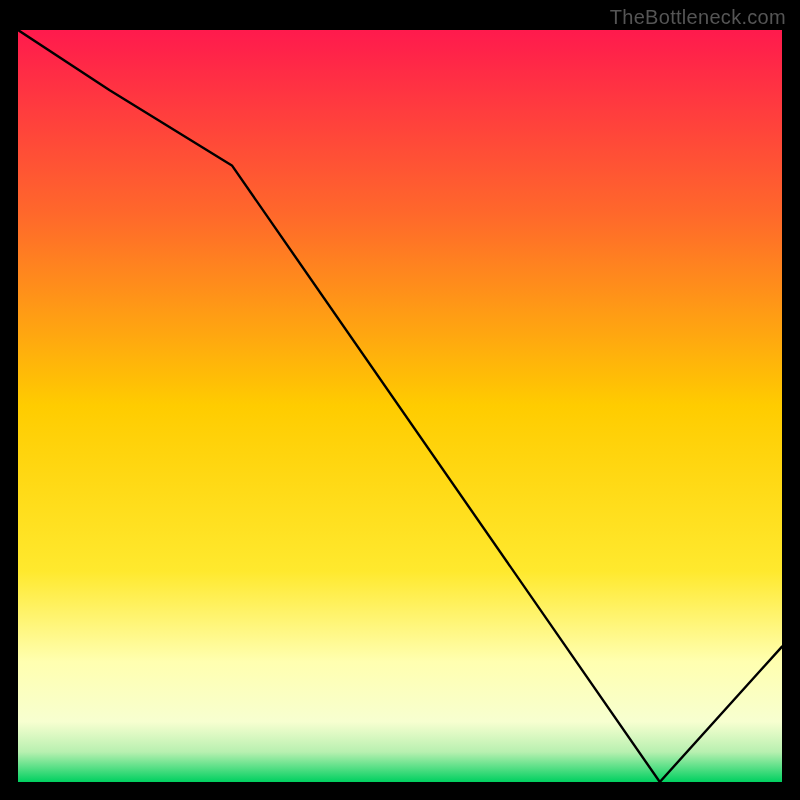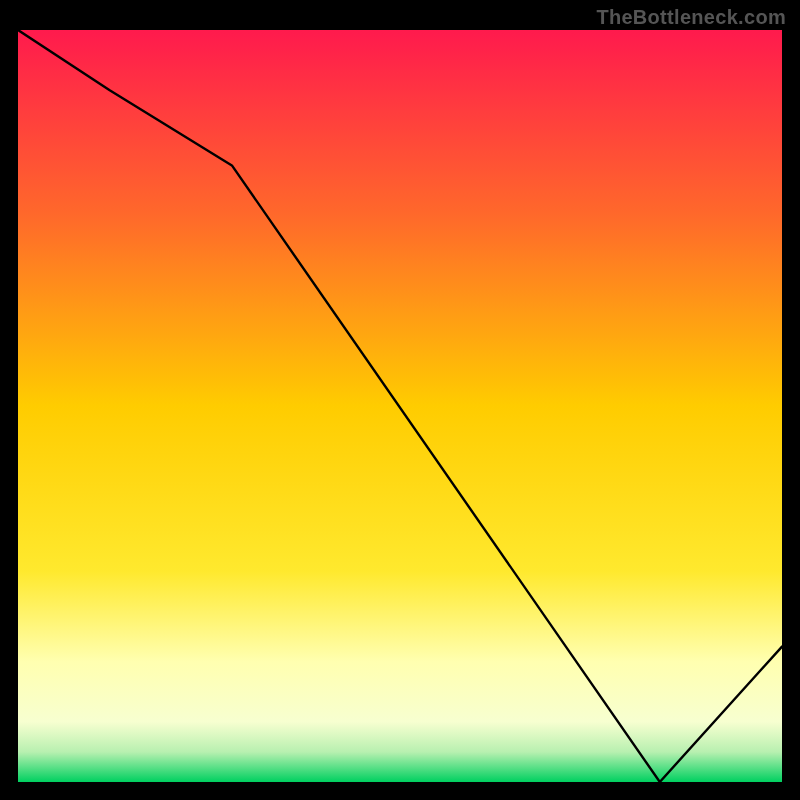--- a/index.html
+++ b/index.html
@@ -17,21 +17,21 @@
     height: 800px;
     background: #000;
   }
   .watermark {
     position: absolute;
     top: 6px;
     right: 14px;
     color: #555;
     font-size: 20px;
     letter-spacing: 0.3px;
-    font-weight: 700;
+    font-weight: 400;
   }
   .plot {
     position: absolute;
     left: 18px;
     top: 30px;
     width: 764px;
     height: 752px;
   }
   .plot svg {
     display: block;

